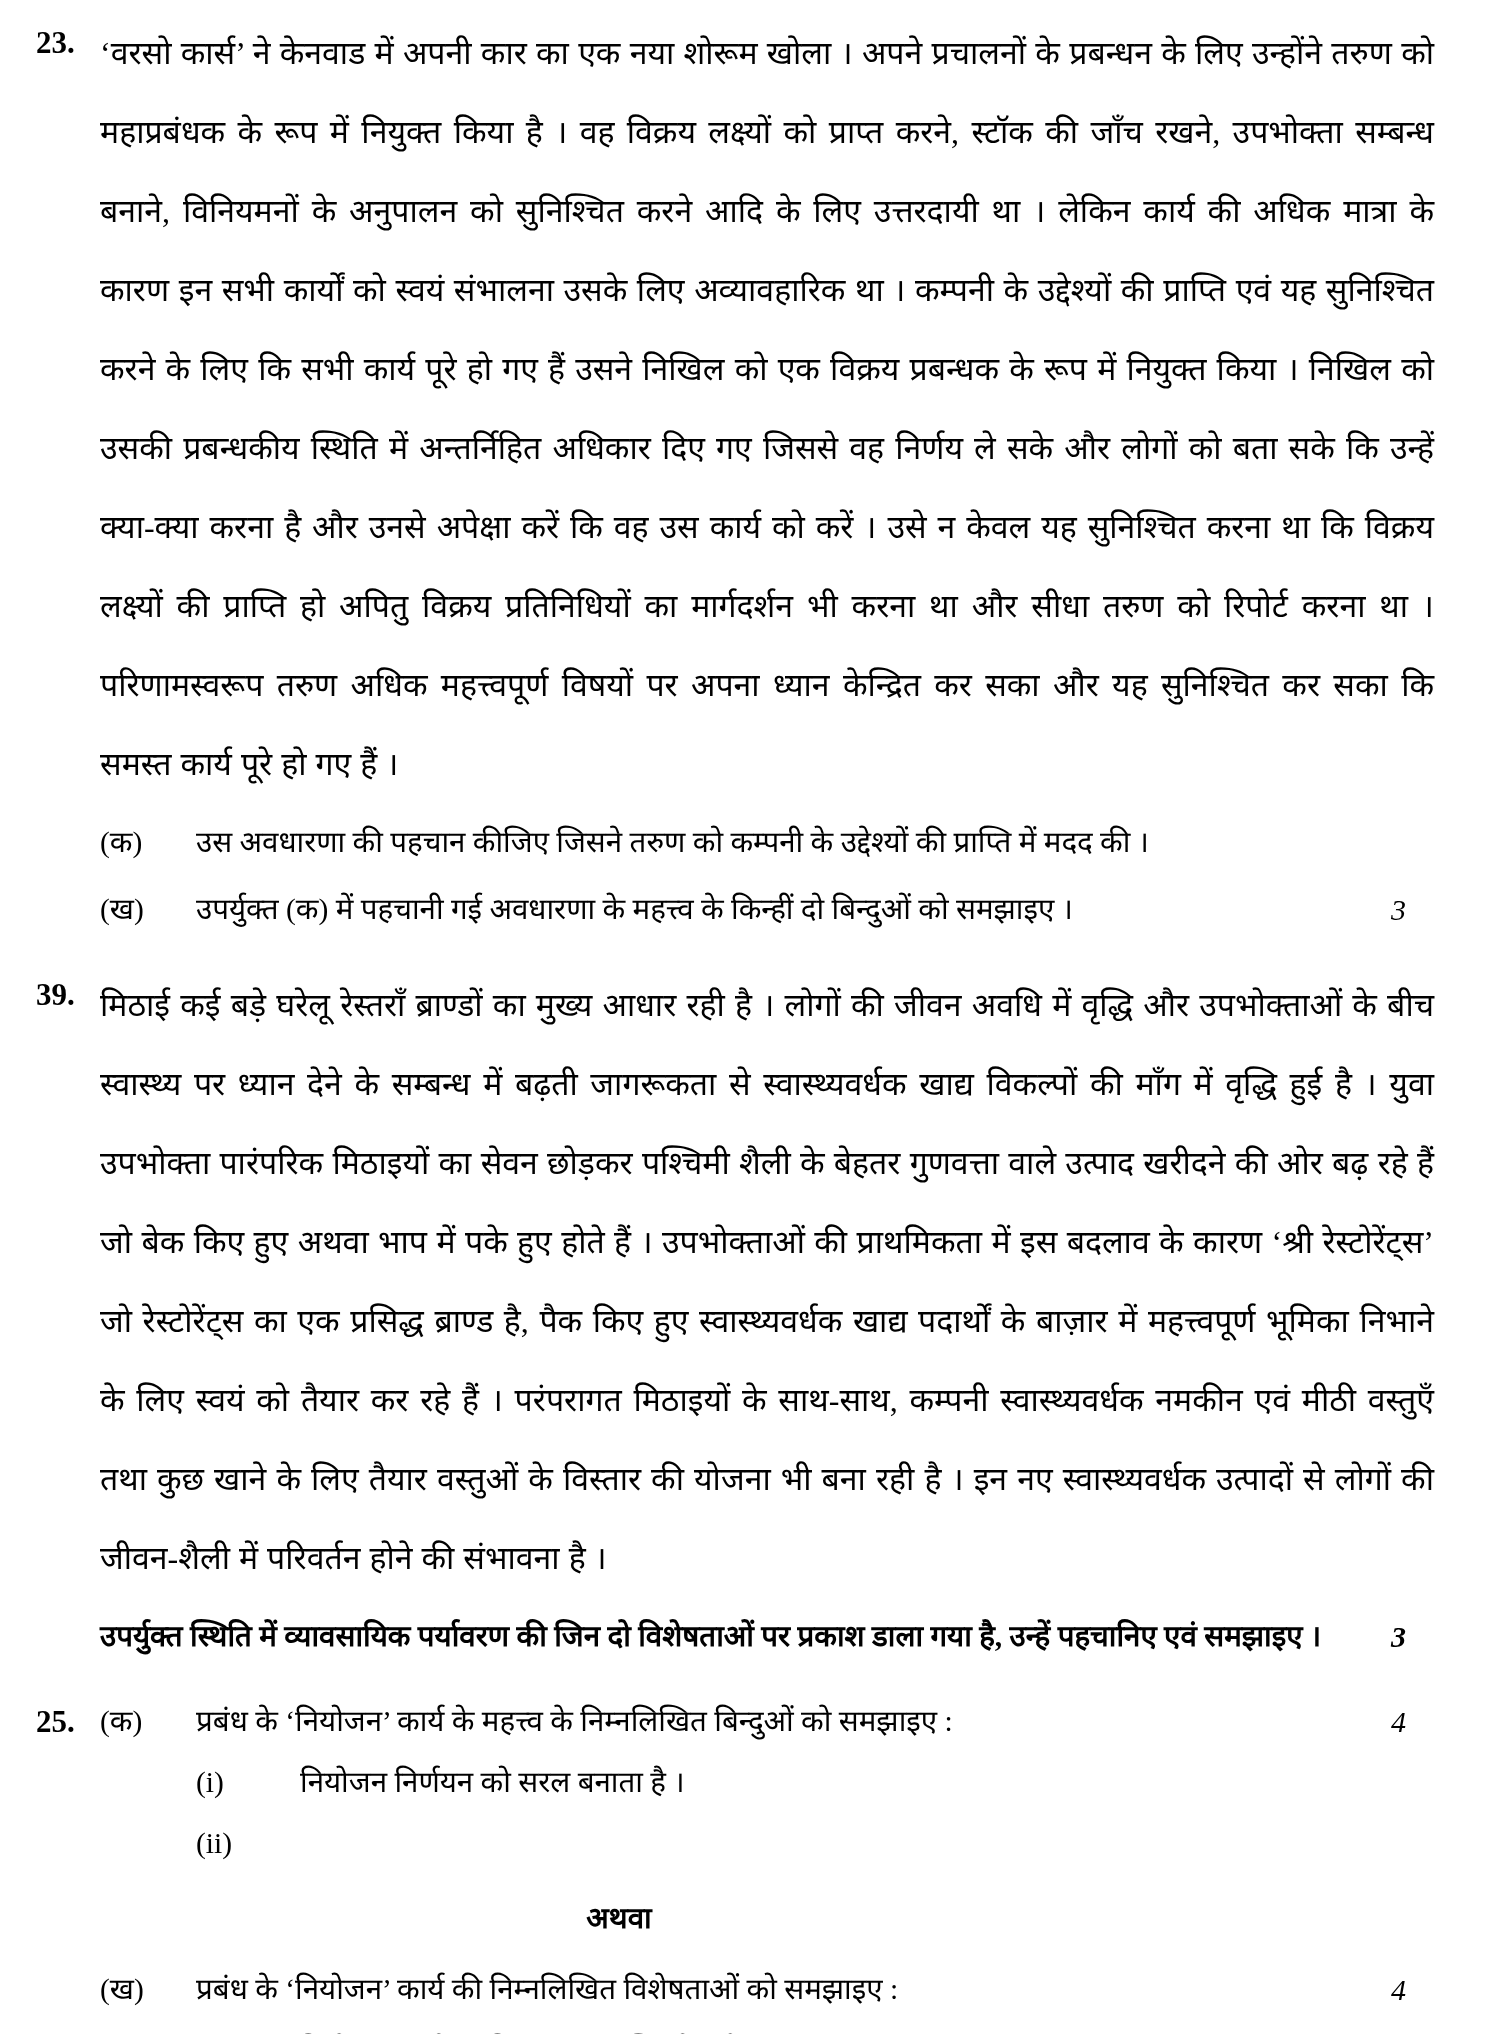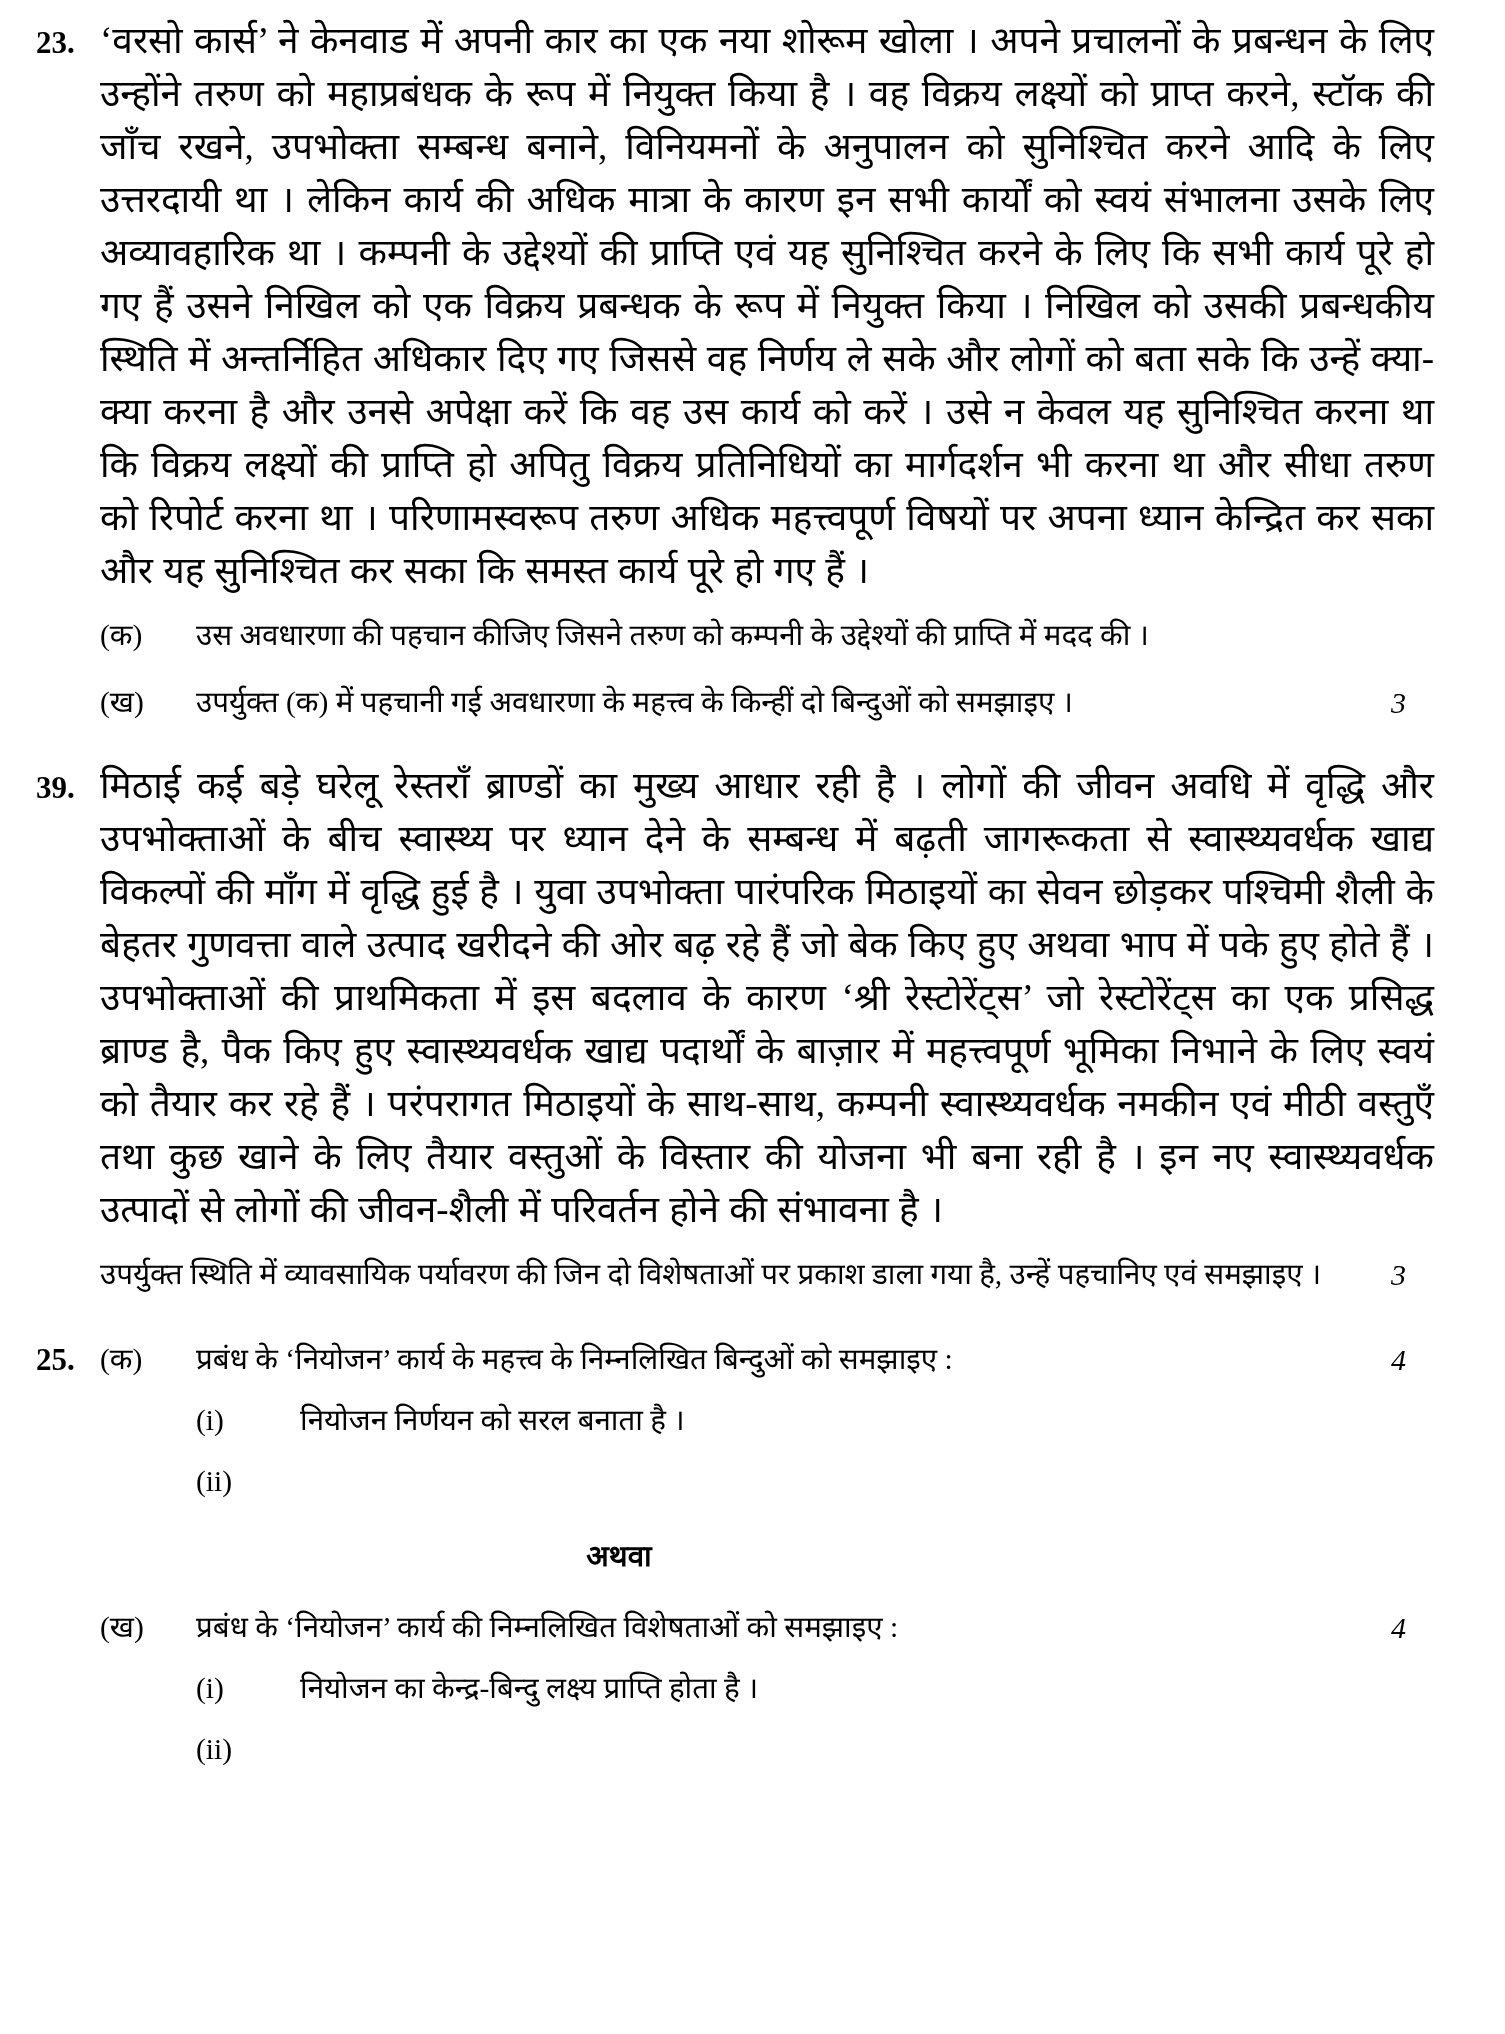--- a/index.html
+++ b/index.html
@@ -42,22 +42,22 @@
     box-sizing: border-box;
   }
 
   .q-body {
     flex: 1 1 auto;
     min-width: 0;
   }
 
   
   .para {
-    font-size: 37px;
-    line-height: 53px;
+    font-size: 32px;
+    line-height: 79px;
     text-align: justify;
     text-justify: inter-word;
     word-spacing: 1px;
     margin: 0;
     padding-right: 4px;
   }
 
   
   .subpart {
     display: flex;
@@ -151,21 +151,21 @@
 
   <div class="spacer-md"></div>
 
   <div class="q-block">
     <div class="q-num">39.</div>
     <div class="q-body">
       <p class="para">मिठाई कई बड़े घरेलू रेस्तराँ ब्राण्डों का मुख्य आधार रही है । लोगों की जीवन अवधि में वृद्धि और उपभोक्ताओं के बीच स्वास्थ्य पर ध्यान देने के सम्बन्ध में बढ़ती जागरूकता से स्वास्थ्यवर्धक खाद्य विकल्पों की माँग में वृद्धि हुई है । युवा उपभोक्ता पारंपरिक मिठाइयों का सेवन छोड़कर पश्चिमी शैली के बेहतर गुणवत्ता वाले उत्पाद खरीदने की ओर बढ़ रहे हैं जो बेक किए हुए अथवा भाप में पके हुए होते हैं । उपभोक्ताओं की प्राथमिकता में इस बदलाव के कारण ‘श्री रेस्टोरेंट्स’ जो रेस्टोरेंट्स का एक प्रसिद्ध ब्राण्ड है, पैक किए हुए स्वास्थ्यवर्धक खाद्य पदार्थों के बाज़ार में महत्त्वपूर्ण भूमिका निभाने के लिए स्वयं को तैयार कर रहे हैं । परंपरागत मिठाइयों के साथ-साथ, कम्पनी स्वास्थ्यवर्धक नमकीन एवं मीठी वस्तुएँ तथा कुछ खाने के लिए तैयार वस्तुओं के विस्तार की योजना भी बना रही है । इन नए स्वास्थ्यवर्धक उत्पादों से लोगों की जीवन-शैली में परिवर्तन होने की संभावना है ।</p>
 
       <div class="spacer-sm"></div>
 
-      <div style="position:relative;">
+      <div style="position:relative;font-weight:bold;">
         <p class="tail-para">उपर्युक्त स्थिति में व्यावसायिक पर्यावरण की जिन दो विशेषताओं पर प्रकाश डाला गया है, उन्हें पहचानिए एवं समझाइए ।</p>
         <div class="marks" style="bottom:0;">3</div>
       </div>
     </div>
   </div>
 
   <div class="spacer-md"></div>
 
   <div class="q-block">
     <div class="q-num">25.</div>

